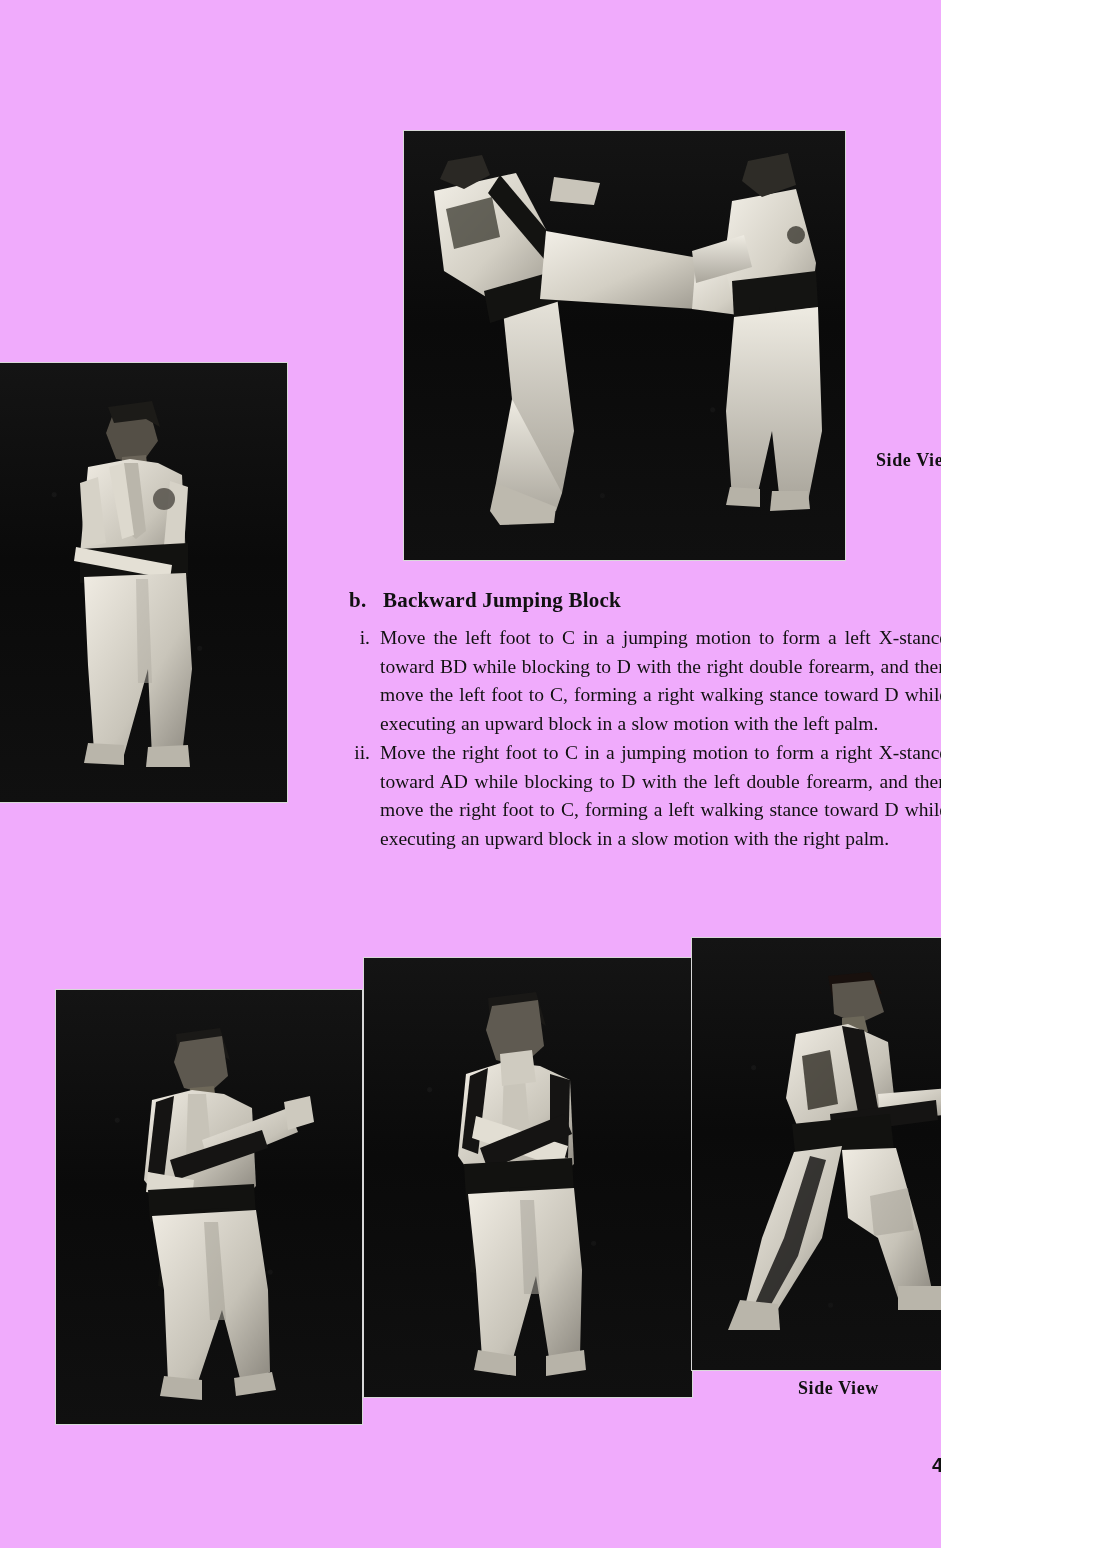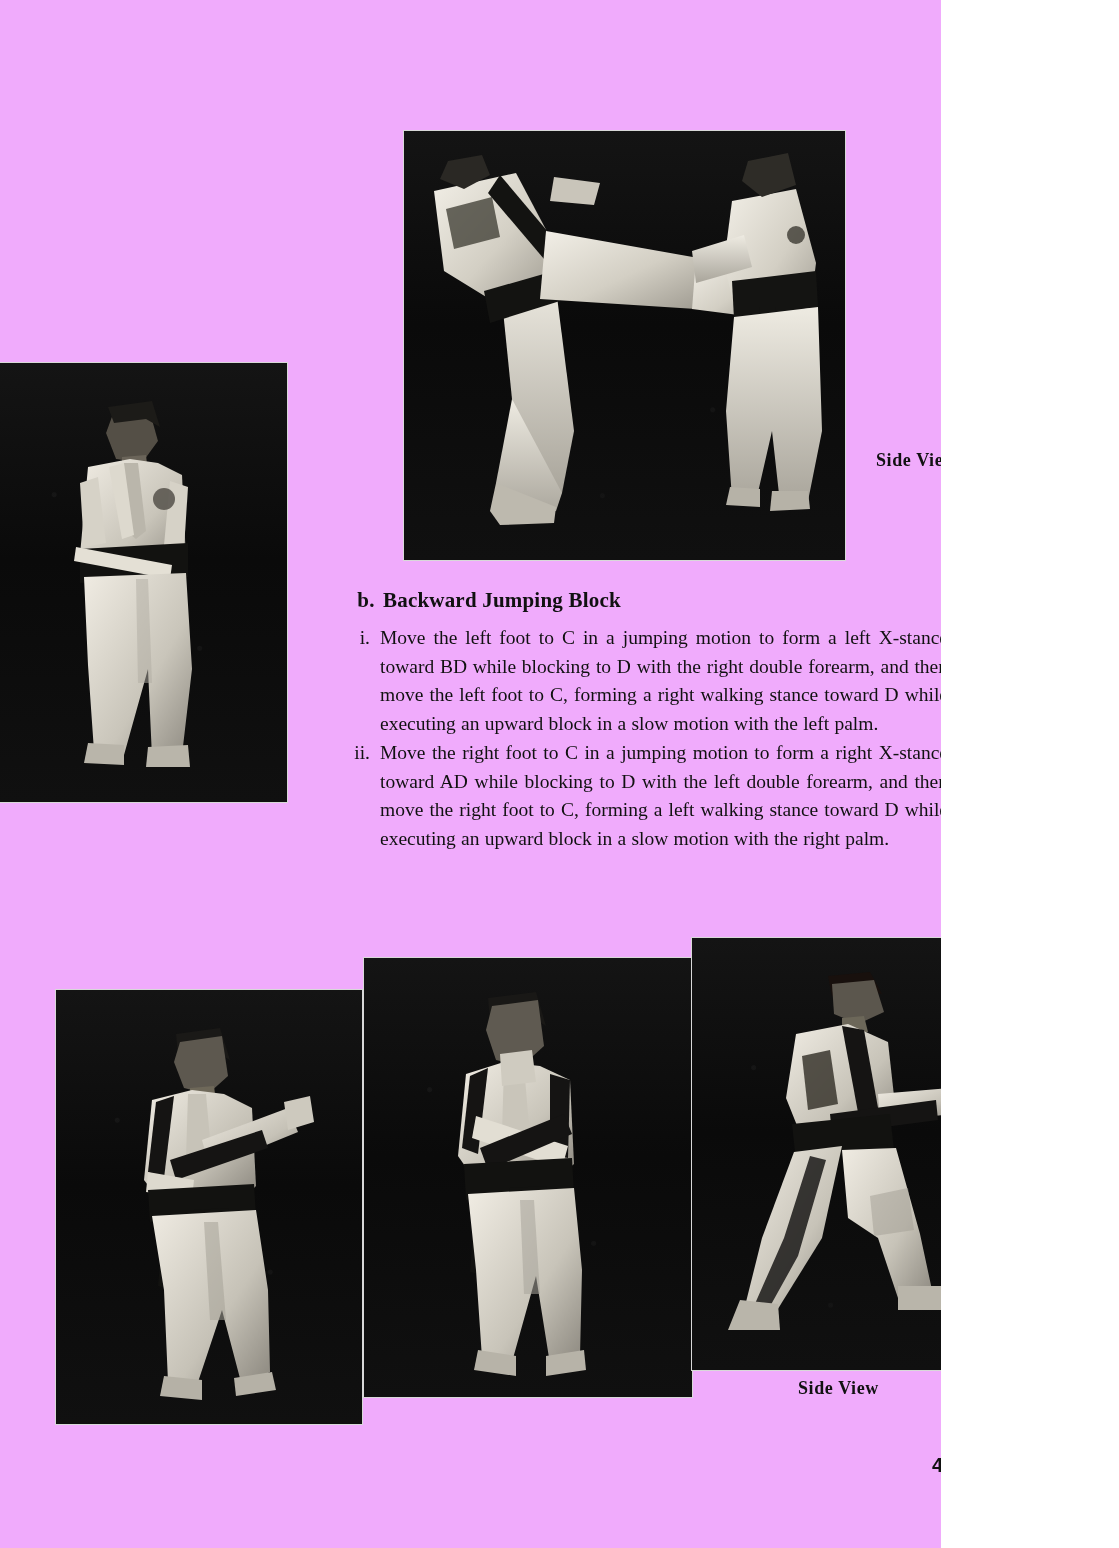--- a/index.html
+++ b/index.html
@@ -190,21 +190,21 @@
 
       <path d="M88 214 L190 210 L196 306 L186 392 L156 394 L152 306 L128 392 L98 388 L92 302 Z" fill="url(#g2a)"></path>
 
       <path d="M140 216 L152 216 L156 320 L142 320 Z" fill="#b0aca1" opacity="0.5"></path>
 
       <path d="M152 384 L192 382 L194 404 L150 404 Z" fill="#b9b5aa"></path>
       <path d="M92 380 L128 382 L128 402 L88 400 Z" fill="#b9b5aa"></path>
     </svg>
   </div>
 
-  <div class="heading" style="left:349px; top:588px;text-align:center;">
+  <div class="heading" style="left:349px; top:588px;">
     <span class="marker">b.</span><span>Backward Jumping Block</span>
   </div>
 
   <div class="listblock" style="left:338px; top:624px;">
     <div class="listitem">
       <div class="num">i.</div>
       <div class="body">Move the left foot to C in a jumping motion to form a left X-stance toward BD while blocking to D with the right double forearm, and then move the left foot to C, forming a right walking stance toward D while executing an upward block in a slow motion with the left palm.</div>
     </div>
     <div class="listitem">
       <div class="num">ii.</div>

